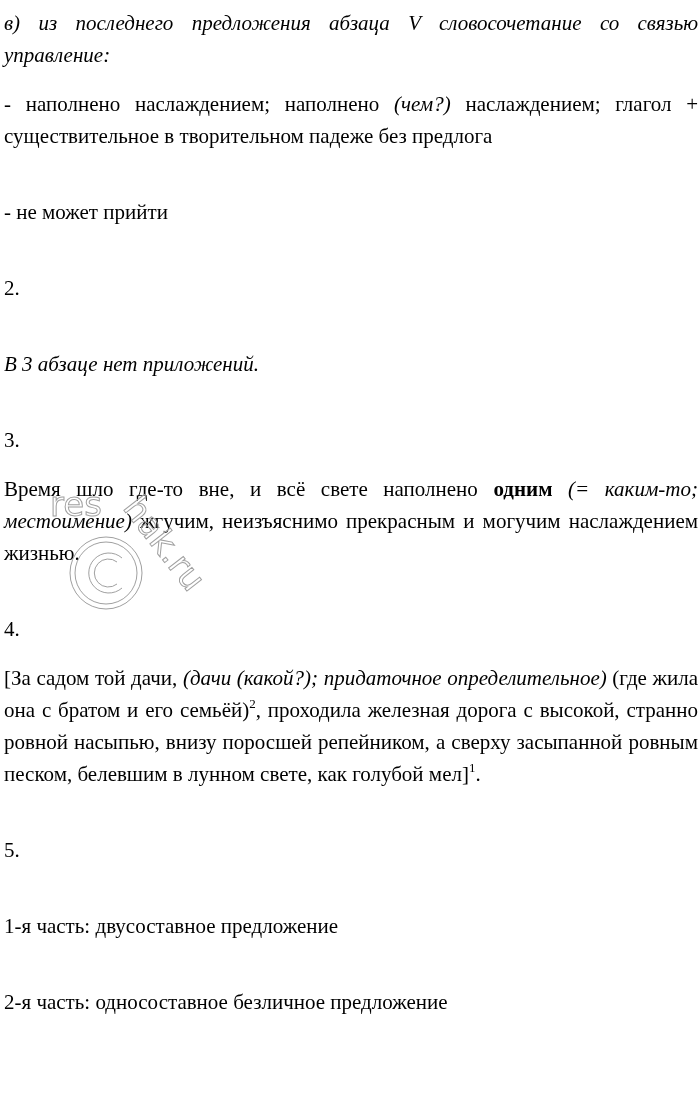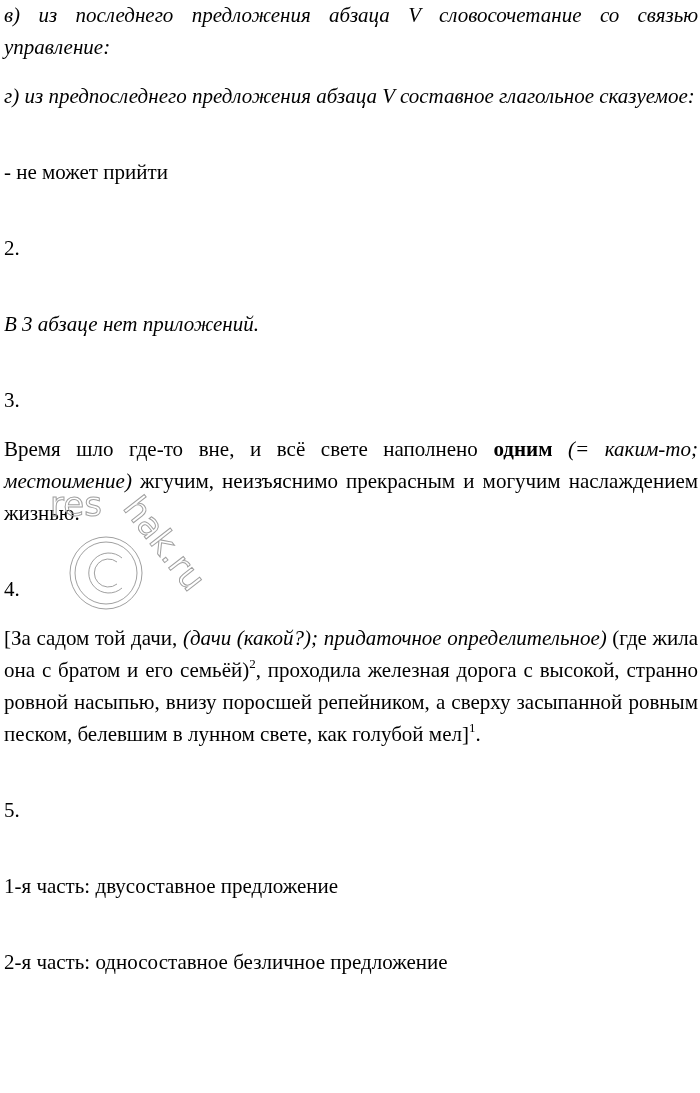--- a/index.html
+++ b/index.html
@@ -12,21 +12,21 @@
       height: 1093px;
       overflow: hidden;
       position: relative;
       font-family: "Liberation Serif", "DejaVu Serif", serif;
       font-size: 21px;
       color: #000000;
     }
     .page {
       position: absolute;
       left: 4px;
-      top: 0;
+      top: 8px;
       width: 694px;
     }
     .p {
       margin: 0 0 17px 0;
       line-height: 32px;
       text-align: justify;
     }
     .p.left { text-align: left; margin-top: 44px; }
     .i { font-style: italic; }
     .b { font-weight: bold; margin-top: 10px; }
@@ -58,23 +58,25 @@
     }
     .first-line { margin-top: 0; }
   </style>
 </head>
 <body>
 
 <div class="page">
 
   <p class="p i first-line" style="margin-top:-1px;">в) из последнего предложения абзаца V словосочетание со связью управление:</p>
 
+  <p class="p">
+    <span>- наполнено наслаждением; наполнено </span><span class="i">(чем?)</span><span> наслаждением; глагол + существительное в творительном падеже без предлога</span>
+  </p>
 
 
-  <p class="p i">г) из предпоследнего предложения абзаца V составное глагольное сказуемое:</p>
 
   <p class="p left">- не может прийти</p>
 
   <p class="p left">2.</p>
   <p class="p left" style="margin-bottom:0;font-style:italic;">В 3 абзаце нет приложений.</p>
 
   <p class="p left">3.</p>
   <p class="p">
     <span>Время шло где-то вне, и всё свете наполнено </span><span class="b">одним</span><span class="i"> (= каким-то; местоимение)</span><span> жгучим, неизъяснимо прекрасным и могучим наслаждением жизнью.</span>
   </p>

